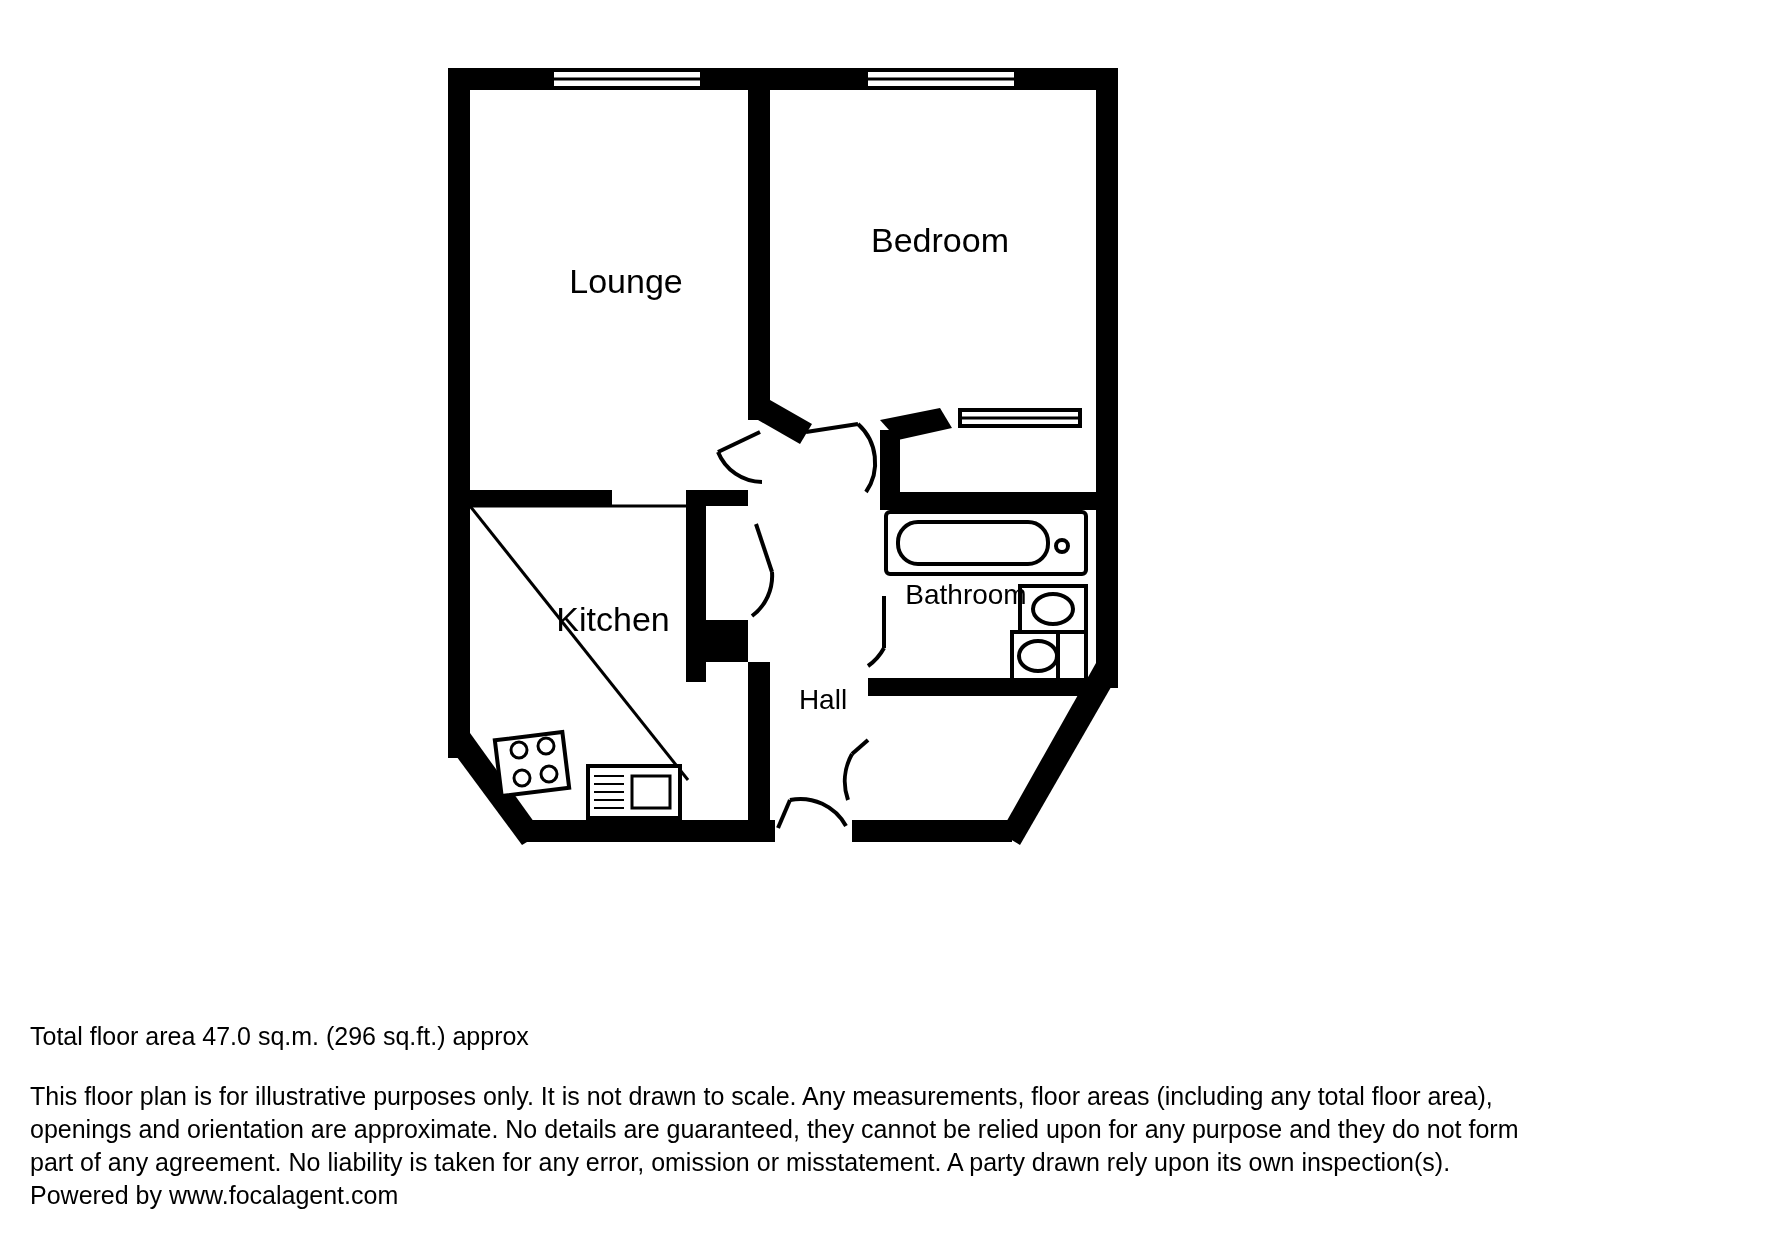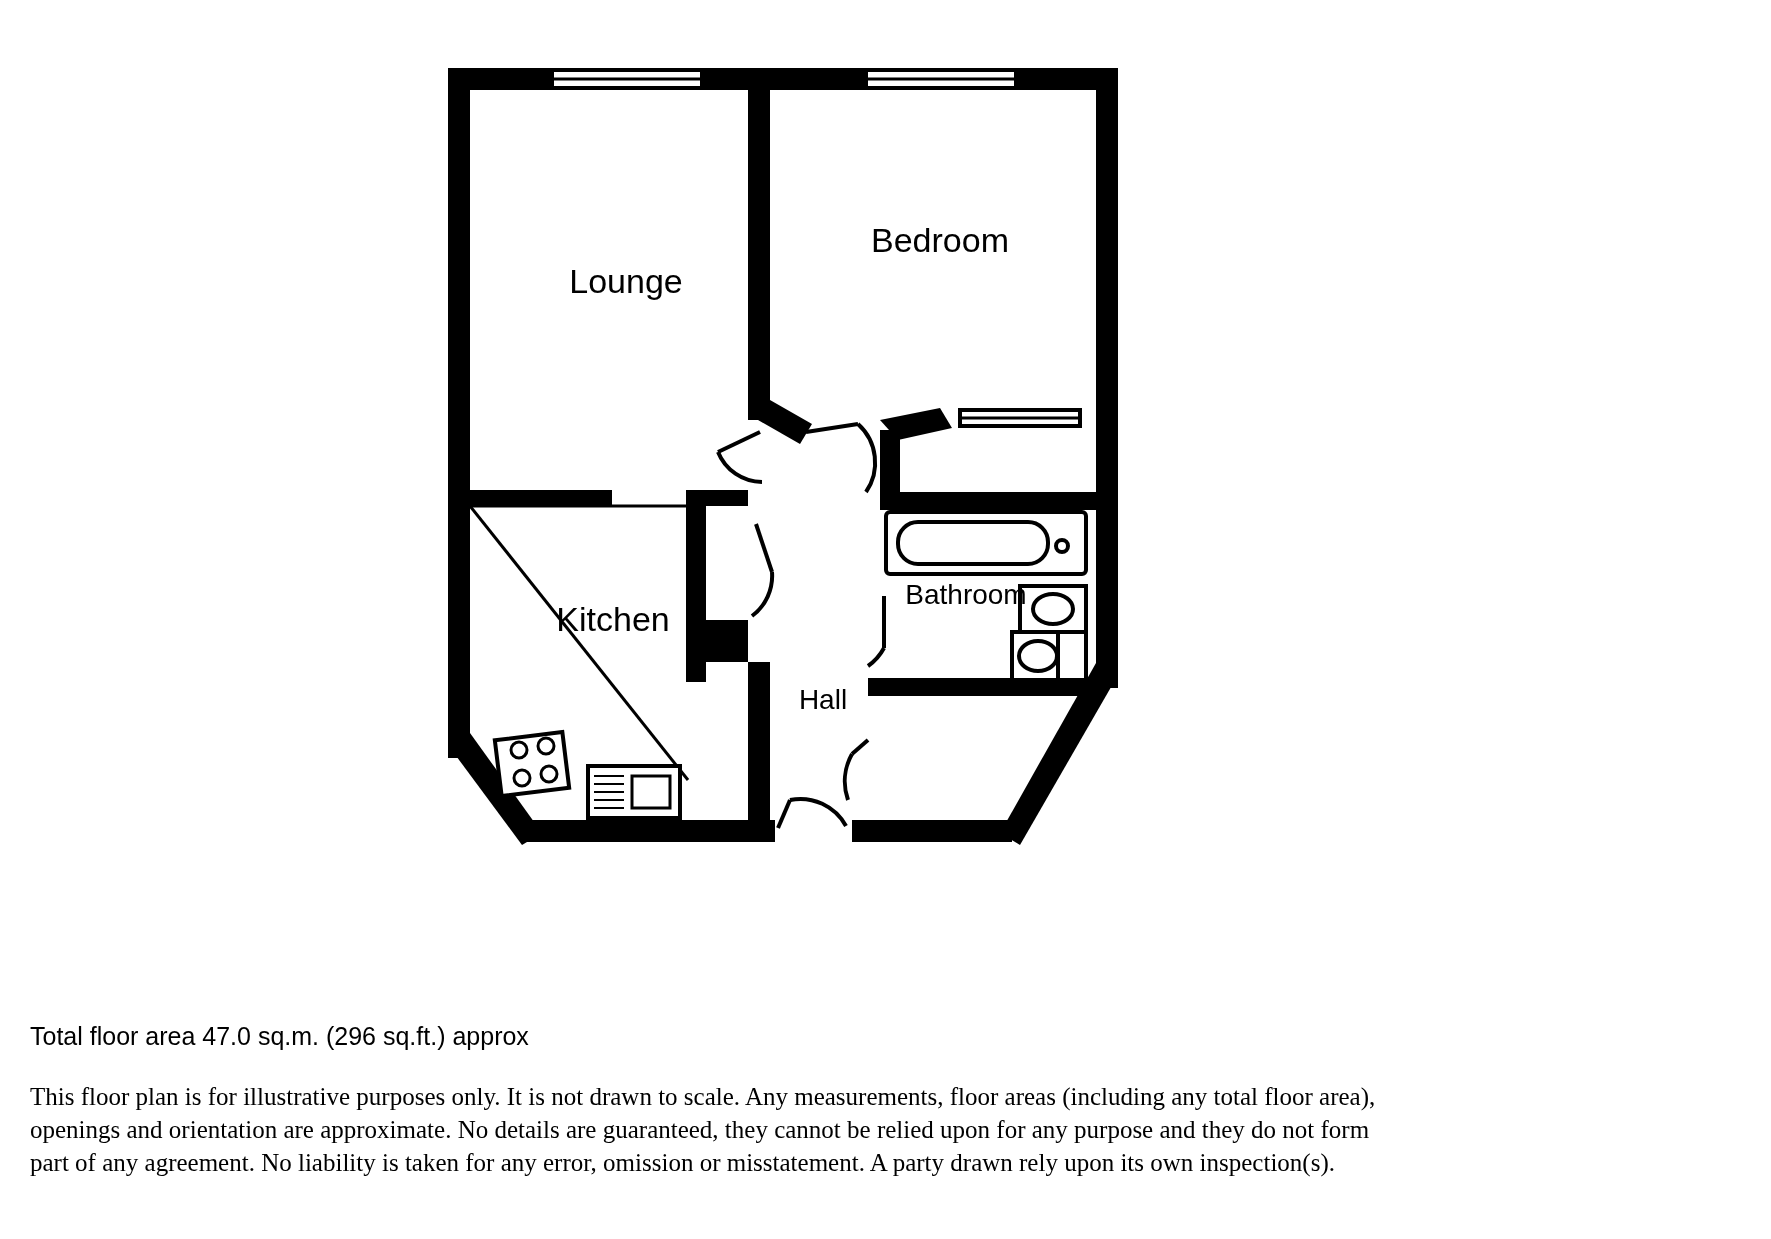--- a/index.html
+++ b/index.html
@@ -39,21 +39,20 @@
     font-size: 25px;
     line-height: 32px;
     color: #000000;
     margin-bottom: 28px;
     white-space: nowrap;
   }
   #disclaimer {
     font-size: 25px;
     line-height: 33px;
     color: #000000;
-    font-family: Liberation Serif, serif;
   }
   #disclaimer span.block {
     display: block;
   }
 </style>
 </head>
 <body>
 
 <div id="floorplan-wrap">
   <svg id="floorplan-svg" width="1771" height="1000" viewBox="0 0 1771 1000" xmlns="http://www.w3.org/2000/svg">
@@ -172,14 +171,15 @@
     <text class="room-label" x="823" y="709" text-anchor="middle" font-size="28">Hall</text>
   </svg>
 </div>
 
 <div id="footer">
   <div id="area-line">Total floor area 47.0 sq.m. (296 sq.ft.) approx</div>
   <div id="disclaimer">
     <span class="block">This floor plan is for illustrative purposes only. It is not drawn to scale. Any measurements, floor areas (including any total floor area),</span>
     <span class="block">openings and orientation are approximate. No details are guaranteed, they cannot be relied upon for any purpose and they do not form</span>
     <span class="block">part of any agreement. No liability is taken for any error, omission or misstatement. A party drawn rely upon its own inspection(s).</span>
+    <span class="block">Powered by www.focalagent.com</span>
   </div>
 </div>
 
 </body></html>

